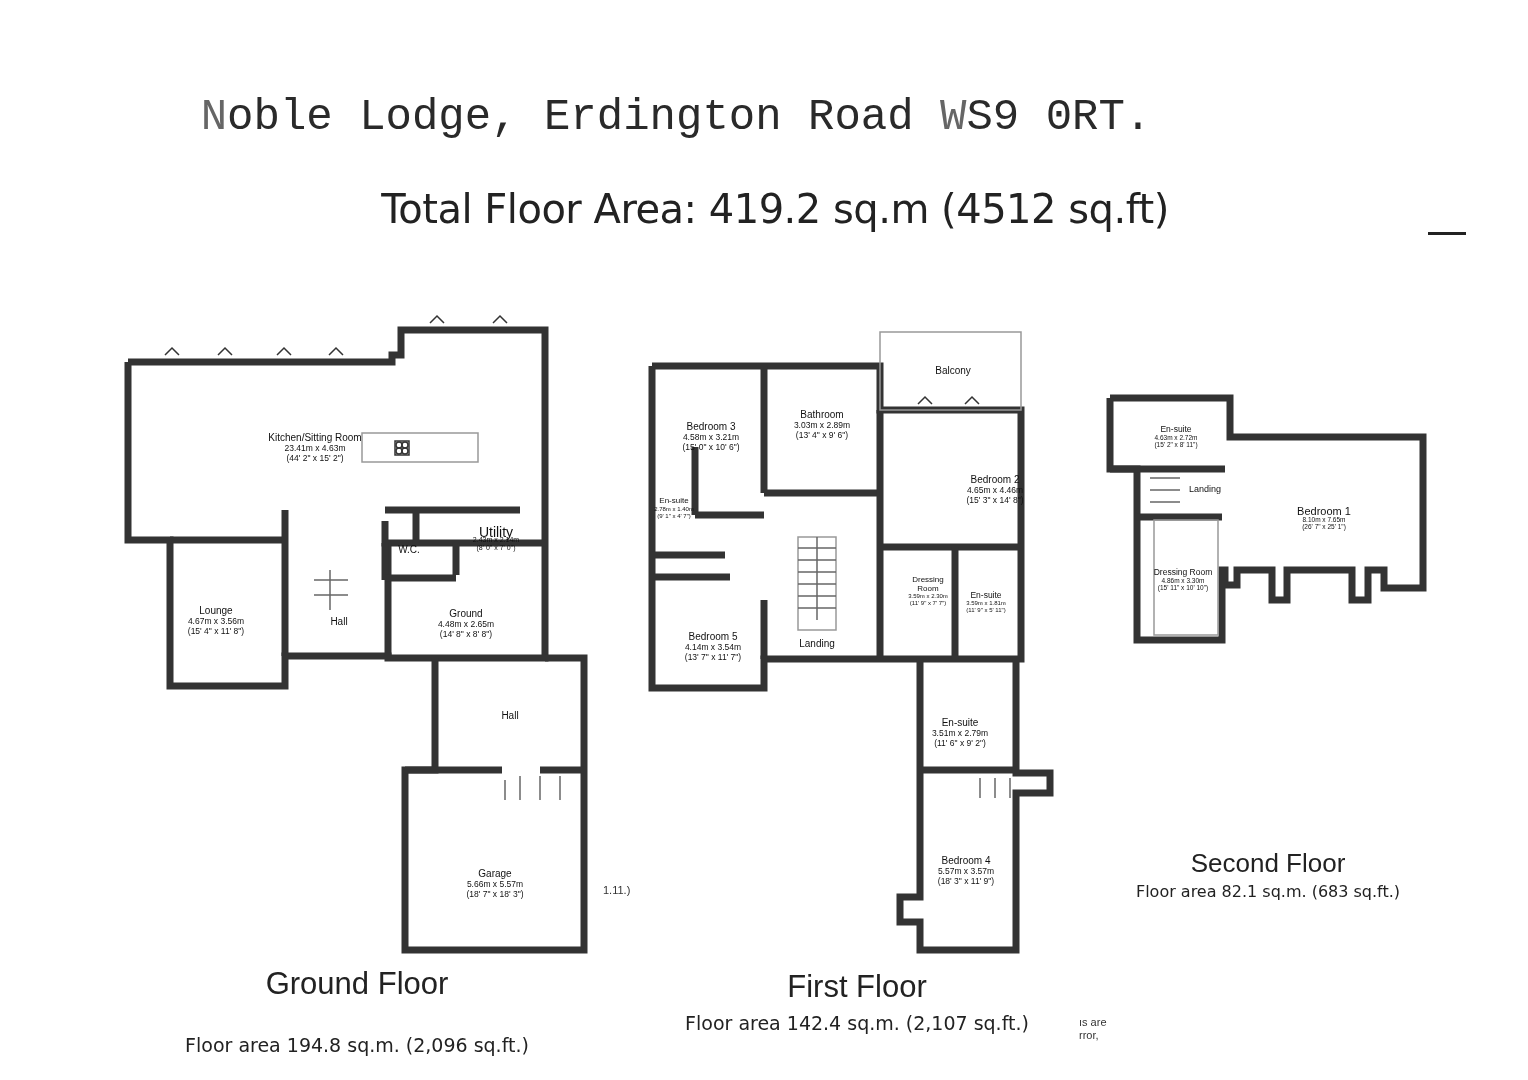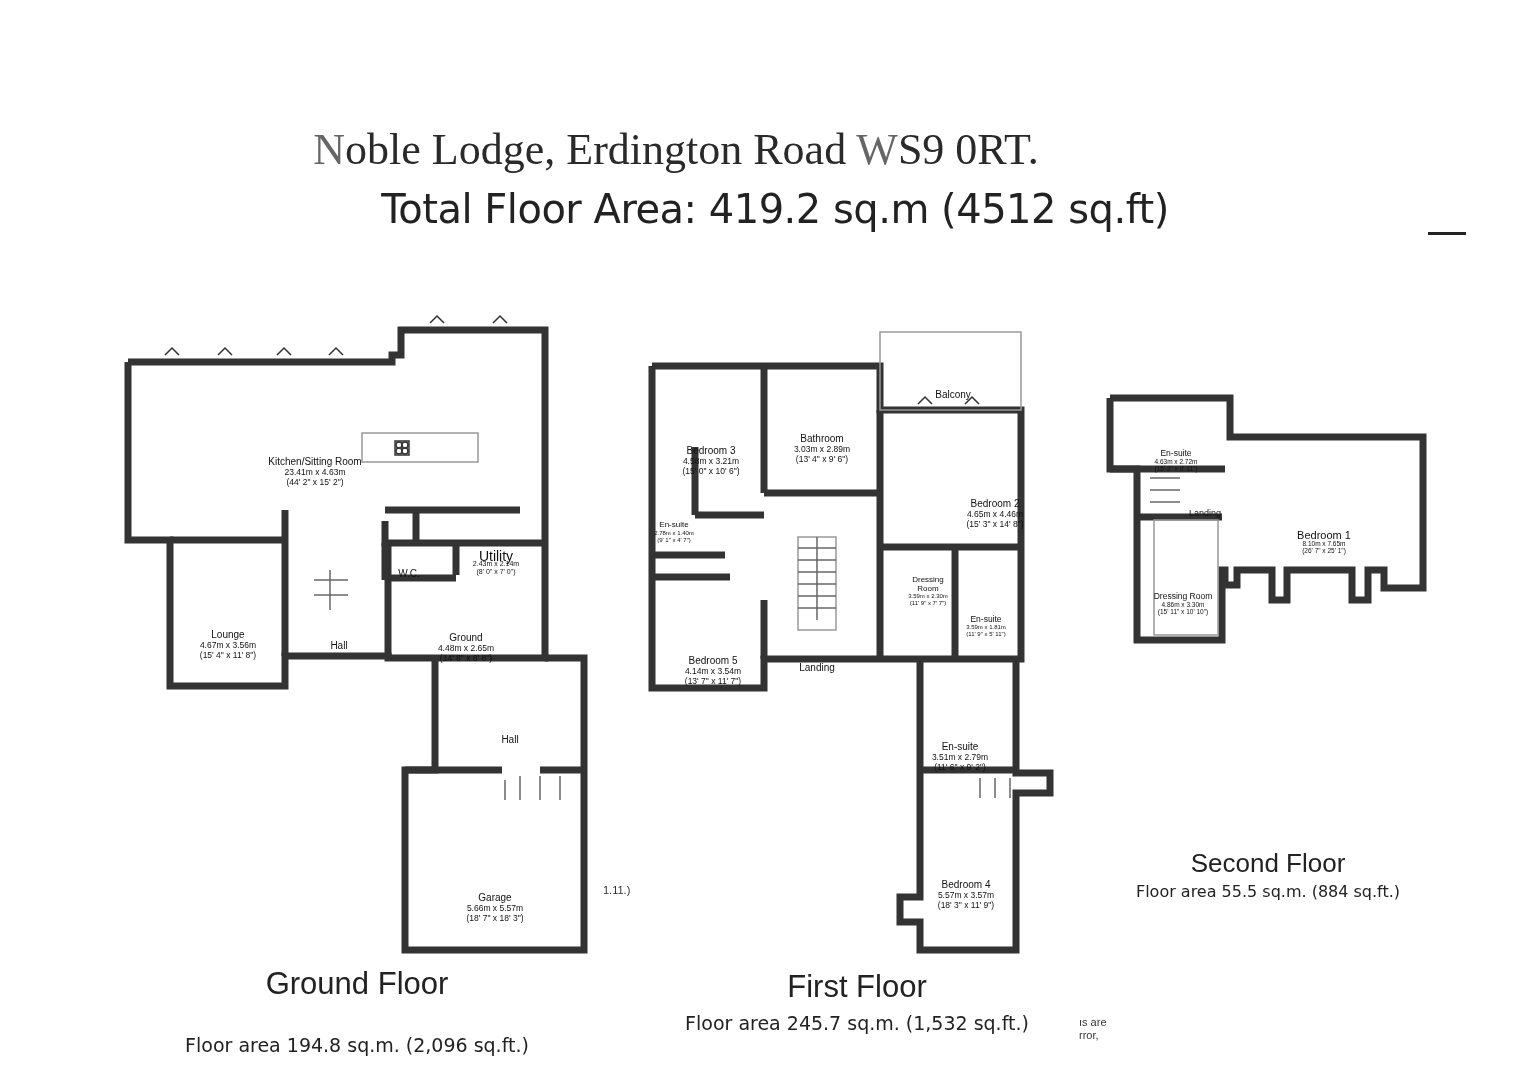--- a/index.html
+++ b/index.html
@@ -1,23 +1,23 @@
 <!DOCTYPE html>
 <html><head>
 <meta charset="utf-8">
 <style>
   html,body{margin:0;padding:0;background:#fff;}
   body{width:1528px;height:1080px;position:relative;overflow:hidden;font-family:"Liberation Sans",sans-serif;color:#222;}
-  .title{position:absolute;left:0;width:1352px;top:92px;text-align:center;font-size:44px;color:#2a2a2a;font-family:Liberation Serif, serif;margin-top:32px;}
+  .title{position:absolute;left:0;width:1352px;top:92px;text-align:center;font-size:44px;color:#2a2a2a;font-family:Liberation Mono, monospace;}
   .title .grey{color:#666;}
   .subtitle{position:absolute;left:0;width:1550px;top:186px;text-align:center;font-size:40px;color:#222;font-family:"DejaVu Sans",sans-serif;letter-spacing:-0.5px;}
   .dash{position:absolute;left:1428px;top:232px;width:38px;height:3px;background:#222;}
   svg.plan{position:absolute;left:0;top:0;}
   .lbl{position:absolute;text-align:center;font-size:8.5px;line-height:10px;color:#111;white-space:nowrap;transform:translateX(-50%);}
-  .lbl .n{font-size:10px;display:block;margin-top:24px;}
+  .lbl .n{font-size:10px;display:block;}
   .floor-name{position:absolute;text-align:center;font-size:31px;color:#222;transform:translateX(-50%);white-space:nowrap;}
   .floor-area{position:absolute;text-align:center;font-size:19px;color:#222;transform:translateX(-50%);white-space:nowrap;font-family:"DejaVu Sans",sans-serif;}
   .floor-name.sm{font-size:26px;}
   .floor-area.sm{font-size:16px;}
   .note{position:absolute;left:1079px;top:1016px;font-size:11px;line-height:13px;color:#333;}
   .scribble{position:absolute;left:603px;top:884px;font-size:11px;color:#333;}
 </style>
 </head>
 <body>
 
@@ -105,21 +105,21 @@
         <line x1="1150" y1="502" x2="1180" y2="502"></line>
     </g>
   </g>
 </svg>
 
 <div class="lbl" style="left:315px;top:433px"><span class="n">Kitchen/Sitting Room</span><span>23.41m x 4.63m</span><br><span>(44' 2" x 15' 2")</span></div>
 <div class="lbl" style="left:496px;top:528px;font-size:7px;line-height:8px"><span class="n" style="font-size:14px">Utility</span><span>2.43m x 2.14m</span><br><span>(8' 0" x 7' 0")</span></div>
 <div class="lbl" style="left:409px;top:545px">
     <span class="n">W.C.</span>
   </div>
-<div class="lbl" style="left:228px;top:606px"><span class="n">Lounge</span><span>4.67m x 3.56m</span><br><span>(15' 4" x 11' 8")</span></div>
+<div class="lbl" style="left:216px;top:606px"><span class="n">Lounge</span><span>4.67m x 3.56m</span><br><span>(15' 4" x 11' 8")</span></div>
 <div class="lbl" style="left:339px;top:617px">
     <span class="n">Hall</span>
   </div>
 <div class="lbl" style="left:466px;top:609px"><span class="n">Ground</span><span>4.48m x 2.65m</span><br><span>(14' 8" x 8' 8")</span></div>
 <div class="lbl" style="left:510px;top:711px">
     <span class="n">Hall</span>
   </div>
 <div class="lbl" style="left:495px;top:869px"><span class="n">Garage</span><span>5.66m x 5.57m</span><br><span>(18' 7" x 18' 3")</span></div>
 
 <div class="lbl" style="left:953px;top:366px">
@@ -143,17 +143,17 @@
     <span class="n" style="font-size:9px">Landing</span>
   </div>
 <div class="lbl" style="left:1324px;top:506px;font-size:6.5px;line-height:7px"><span class="n" style="font-size:11px;line-height:10px">Bedroom 1</span><span>8.10m x 7.65m</span><br><span>(26' 7" x 25' 1")</span></div>
 <div class="lbl" style="left:1183px;top:567px;font-size:6.5px;line-height:7px"><span class="n" style="font-size:8.5px;line-height:10px">Dressing Room</span><span>4.86m x 3.30m</span><br><span>(15' 11" x 10' 10")</span></div>
 
 <div class="scribble">1.11.)</div>
 
 <div class="floor-name" style="left:357px;top:966px">Ground Floor</div>
 <div class="floor-area" style="left:357px;top:1034px">Floor area 194.8 sq.m. (2,096 sq.ft.)</div>
 <div class="floor-name" style="left:857px;top:969px">First Floor</div>
-<div class="floor-area" style="left:857px;top:1012px">Floor area 245.7 sq.m. (1,532 sq.ft.)</div>
+<div class="floor-area" style="left:857px;top:1012px">Floor area 142.4 sq.m. (2,107 sq.ft.)</div>
 <div class="floor-name sm" style="left:1268px;top:848px">Second Floor</div>
-<div class="floor-area sm" style="left:1268px;top:882px">Floor area 55.5 sq.m. (884 sq.ft.)</div>
+<div class="floor-area sm" style="left:1268px;top:882px">Floor area 82.1 sq.m. (683 sq.ft.)</div>
 
 <div class="note"><span>ıs are</span><br><span>rror,</span></div>
 
 </body></html>

